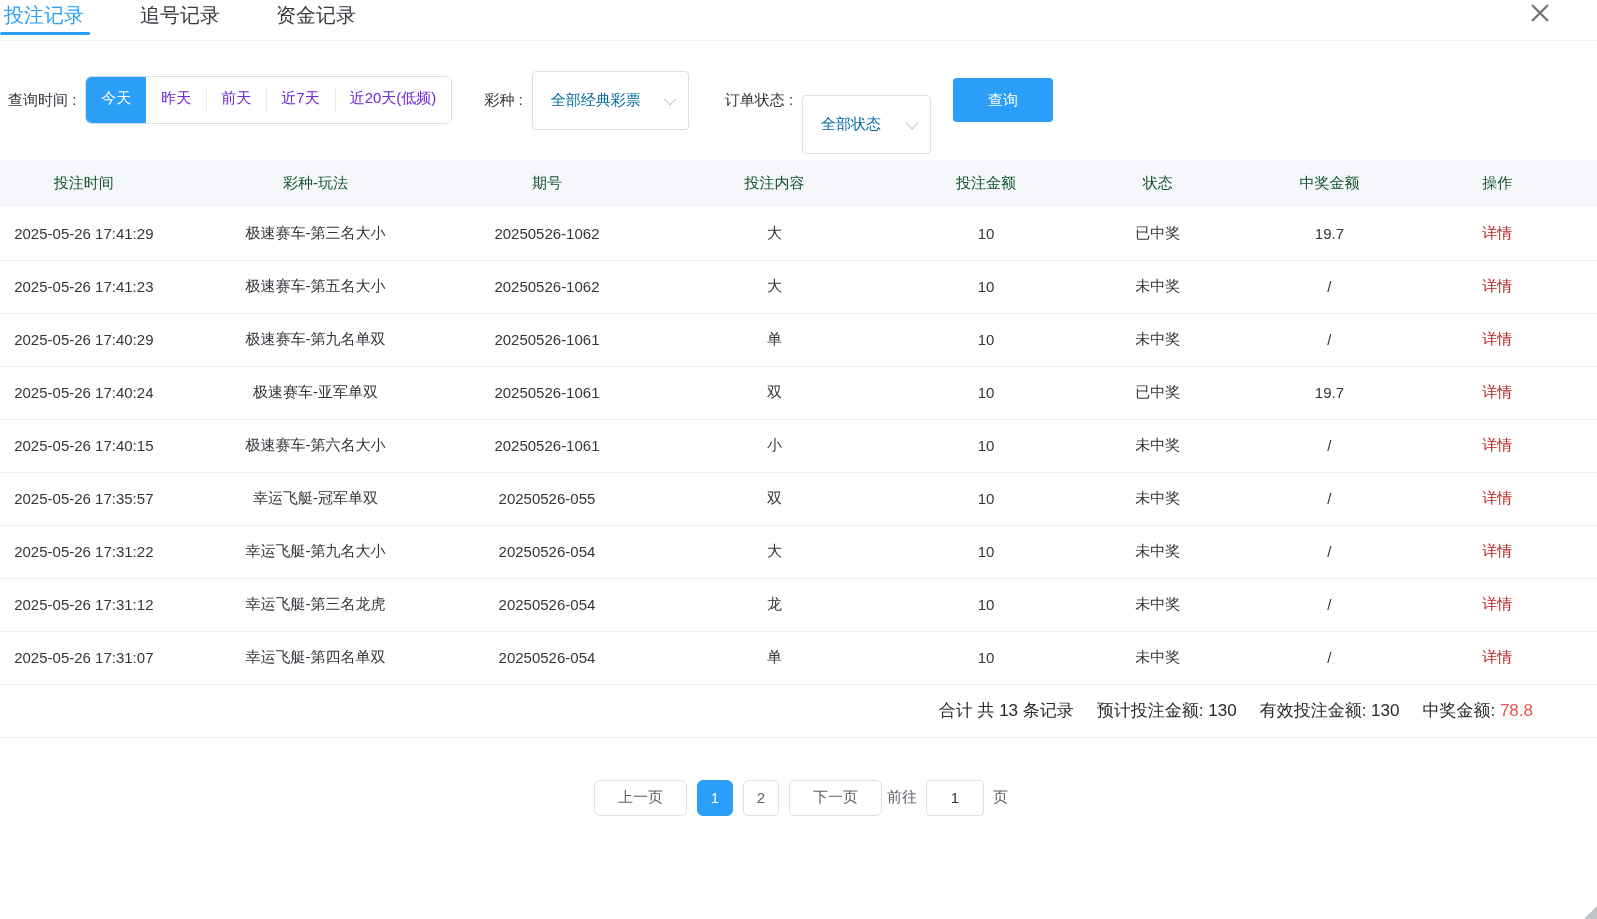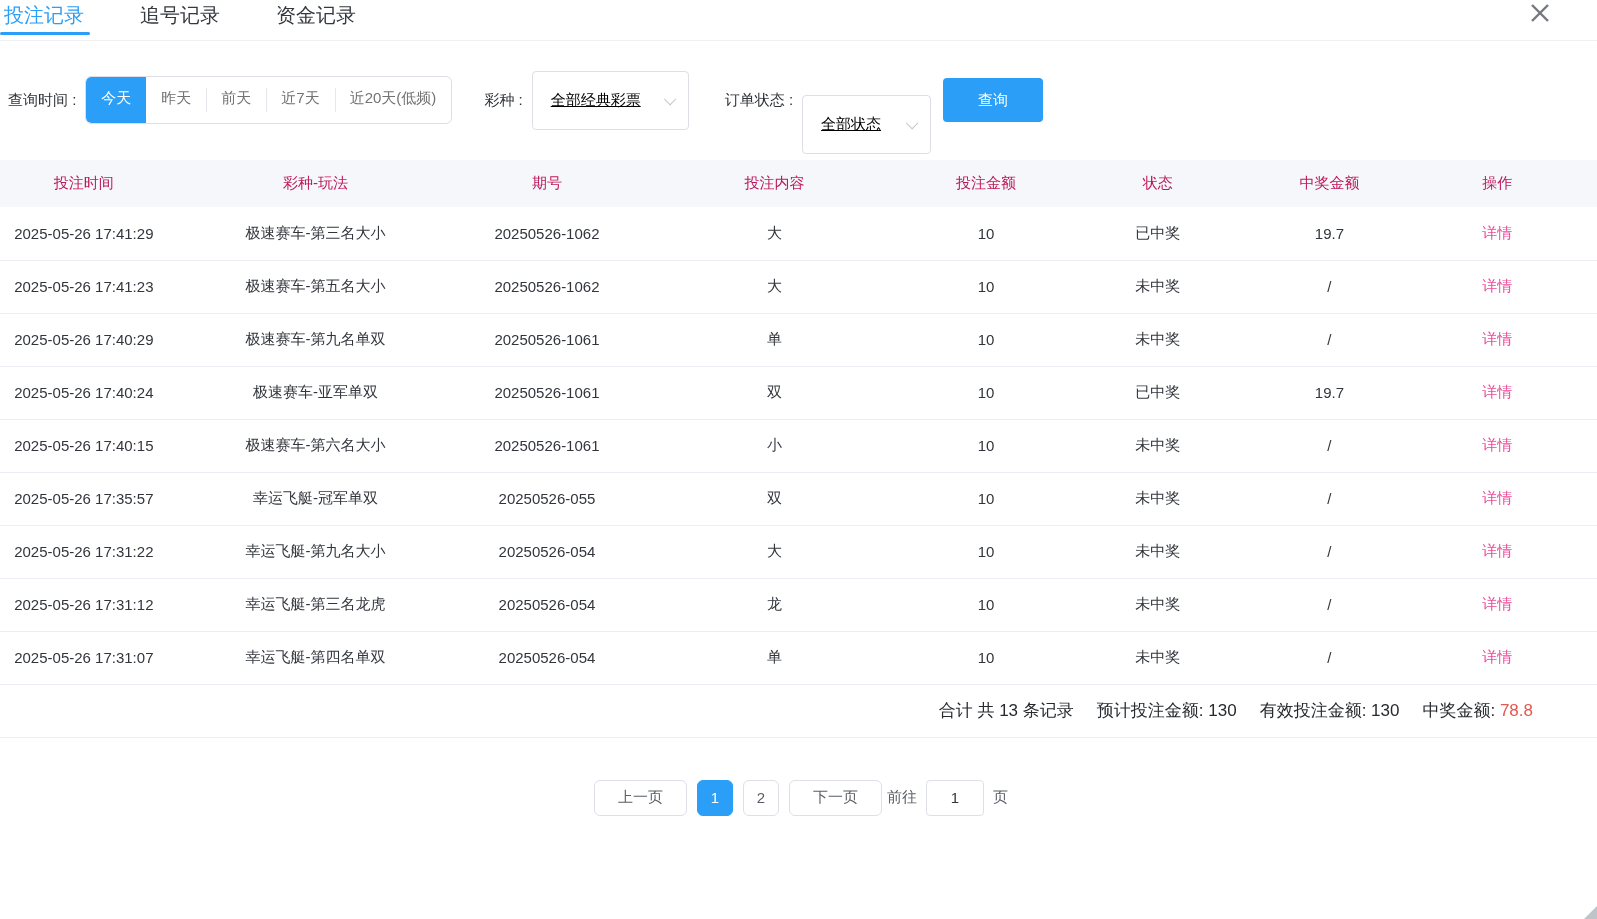--- a/index.html
+++ b/index.html
@@ -61,21 +61,21 @@
     border: 1px solid #dcdfe6;
     border-radius: 6px;
     overflow: hidden;
     height: 48px;
     background: #fff;
   }
   .btn-group .opt {
     padding: 0 15px;
     line-height: 42px;
     font-size: 15px;
-    color: #737373;
+    color: #6d28d9;
     position: relative;
     cursor: pointer;
     white-space: nowrap;
   }
   .btn-group .opt + .opt::before {
     content: "";
     position: absolute;
     left: 0; top: 11px; bottom: 11px;
     width: 1px;
     background: #e4e7ec;
@@ -89,40 +89,39 @@
 
   .select-box {
     display: flex;
     align-items: center;
     justify-content: space-between;
     border: 1px solid #dcdfe6;
     border-radius: 4px;
     height: 59px;
     padding: 0 12px 0 18px;
     font-size: 15px;
-    color: #000000;
+    color: #0369a1;
     background: #fff;
     cursor: pointer;
     white-space: nowrap;
-    text-decoration: underline;
   }
   .select-box .chevron {
     width: 9px; height: 9px;
     border-left: 1.5px solid #c0c4cc;
     border-bottom: 1.5px solid #c0c4cc;
     transform: rotate(-45deg) translateY(-2px);
     margin-left: 14px;
     flex: 0 0 auto;
   }
   .ml32 { margin-left: 32px; }
   .ml24 { margin-left: 36px; }
   .sel-lottery { width: 157px; }
   .sel-status  { width: 129px; margin-top: 48px; }
   .search-btn {
-    margin-left: 12px;
+    margin-left: 22px;
     width: 100px; height: 44px;
     background: #2b9ff8;
     border: none;
     border-radius: 4px;
     color: #fff;
     font-size: 15px;
     font-family: inherit;
     cursor: pointer;
   }
 
@@ -131,32 +130,32 @@
     width: 100%;
     border-collapse: collapse;
     table-layout: fixed;
     margin-top: 38px;
   }
   table.records thead th {
     background: #f5f7fa;
     height: 47px;
     font-size: 15px;
     font-weight: normal;
-    color: #be185d;
+    color: #14532d;
     text-align: center;
   }
   table.records tbody td {
     height: 53px;
     border-bottom: 1px solid #ebeef5;
     text-align: center;
     font-size: 15px;
     color: #32363c;
   }
   td.won { color: #e4584d; }
-  .detail-link { color: #ec4899; cursor: pointer; }
+  .detail-link { color: #b91c1c; cursor: pointer; }
 
   
   .summary {
     height: 53px;
     display: flex;
     align-items: center;
     justify-content: flex-end;
     gap: 23px;
     padding-right: 64px;
     border-bottom: 1px solid #ebeef5;

